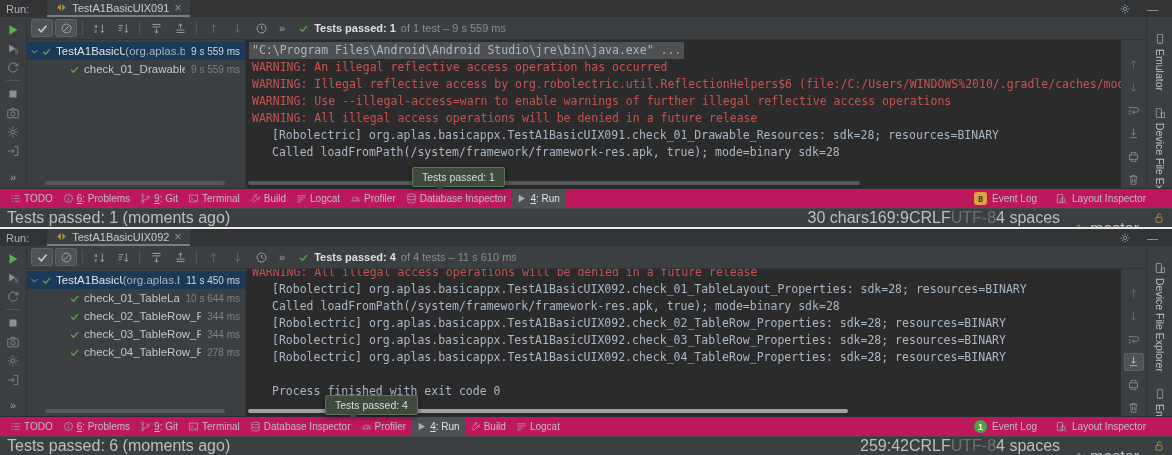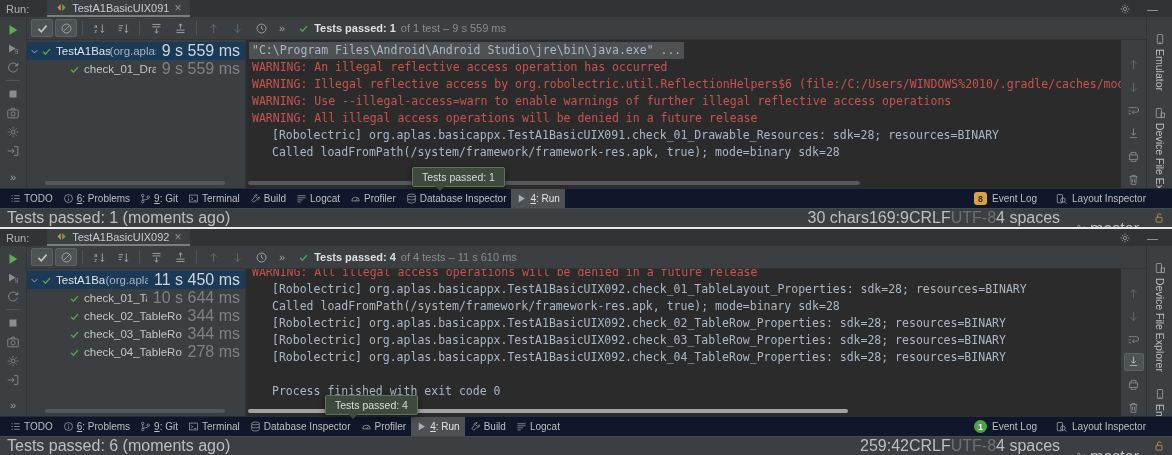--- a/index.html
+++ b/index.html
@@ -43,21 +43,21 @@
   .tree{width:218px;flex:0 0 218px;position:relative;background:#3c3f41;padding-top:2px;overflow:hidden;}
   .trow{display:flex;align-items:center;height:18px;padding:0 5px 0 3px;font-size:11.5px;color:#c2c5c7;white-space:nowrap;}
   .trow .chev{width:9px;height:9px;flex:0 0 9px;color:#aeb1b3;visibility:hidden;margin-right:2px;}
   .trow.root .chev{visibility:visible;}
   .trow .tick{width:11px;height:11px;flex:0 0 11px;margin-right:4px;}
   .trow.child{padding-left:31px;}
   .trow.sel{background:#1a3a57;color:#dfe3e6;}
   .trow .tsub{color:#9aa0a5;overflow:hidden;}
   .trow.sel .tsub{color:#a8b4bd;}
   .trow .tlabel{overflow:hidden;}
-  .trow .tdur{margin-left:auto;padding-left:6px;font-size:16px;color:#7e8284;flex:0 0 auto;}
+  .trow .tdur{margin-left:auto;padding-left:6px;font-size:10px;color:#7e8284;flex:0 0 auto;}
   .trow.sel .tdur{color:#ccd6de;}
 
   .consolewrap{flex:1;min-width:0;position:relative;background:#2b2b2b;overflow:hidden;border-left:1px solid #323538;padding:2px 0 0 6px;}
   .cline{height:17px;line-height:17px;font-family:"DejaVu Sans Mono","Liberation Mono",monospace;font-size:11.5px;white-space:pre;}
   .cline .ct{display:inline-block;}
   .cline.gray .ct{color:#a9b7c6;margin-left:20px;}
   .cline.red .ct{color:#c75450;}
   .cline.hl .ct{background:#4e5052;padding:0 3px;margin-left:-3px;}
   .cline.clip{margin-top:-7px;}
   .hscroll{position:absolute;height:4px;border-radius:2px;background:#56585b;bottom:3px;}
@@ -70,21 +70,21 @@
   .ctoolbar .cbtn .ic{width:13px;height:13px;}
   .ctoolbar .cbtn.dim{color:#696c6e;}
   .ctoolbar .cbtn.on{background:#4d5254;box-shadow:inset 0 0 0 1px #5d6265;color:#c4c7c9;}
 
   .stripe{width:25px;flex:0 0 25px;background:#3c3f41;border-left:1px solid #303336;display:flex;flex-direction:column;align-items:center;}
   .sidetab{display:flex;flex-direction:column;align-items:center;gap:4px;margin-top:16px;color:#bcbfc1;font-size:10.5px;cursor:default;}
   .sidetab .ic{width:12px;height:12px;color:#a9adb0;}
   .sidetab span{writing-mode:vertical-rl;}
 
   
-  .twbar{height:19px;flex:0 0 19px;background:#0f172a;border-top:1px solid #2a2d2f;display:flex;align-items:center;font-size:10px;color:#bcbfc1;}
+  .twbar{height:19px;flex:0 0 19px;background:#be185d;border-top:1px solid #2a2d2f;display:flex;align-items:center;font-size:10px;color:#bcbfc1;}
   .twtabs{display:flex;align-items:center;height:100%;padding-left:5px;}
   .twtab{display:flex;align-items:center;gap:3px;padding:0 5px;height:100%;white-space:nowrap;}
   .twtab .ic{width:11px;height:11px;color:#a9adb0;flex:0 0 auto;}
   .twtab.active{background:#4d5154;color:#e0e2e4;}
   .mn{text-decoration:underline;}
   .twright{margin-left:auto;display:flex;align-items:center;gap:18px;padding-right:26px;}
   .evlog,.linsp{display:flex;align-items:center;gap:5px;white-space:nowrap;}
   .badge{width:13px;height:13px;display:flex;align-items:center;justify-content:center;font-size:9px;font-weight:bold;}
   .badge.amber{background:#d9a343;color:#403218;border-radius:3px;}
   .badge.green{background:#4fa347;color:#ffffff;border-radius:50%;}

